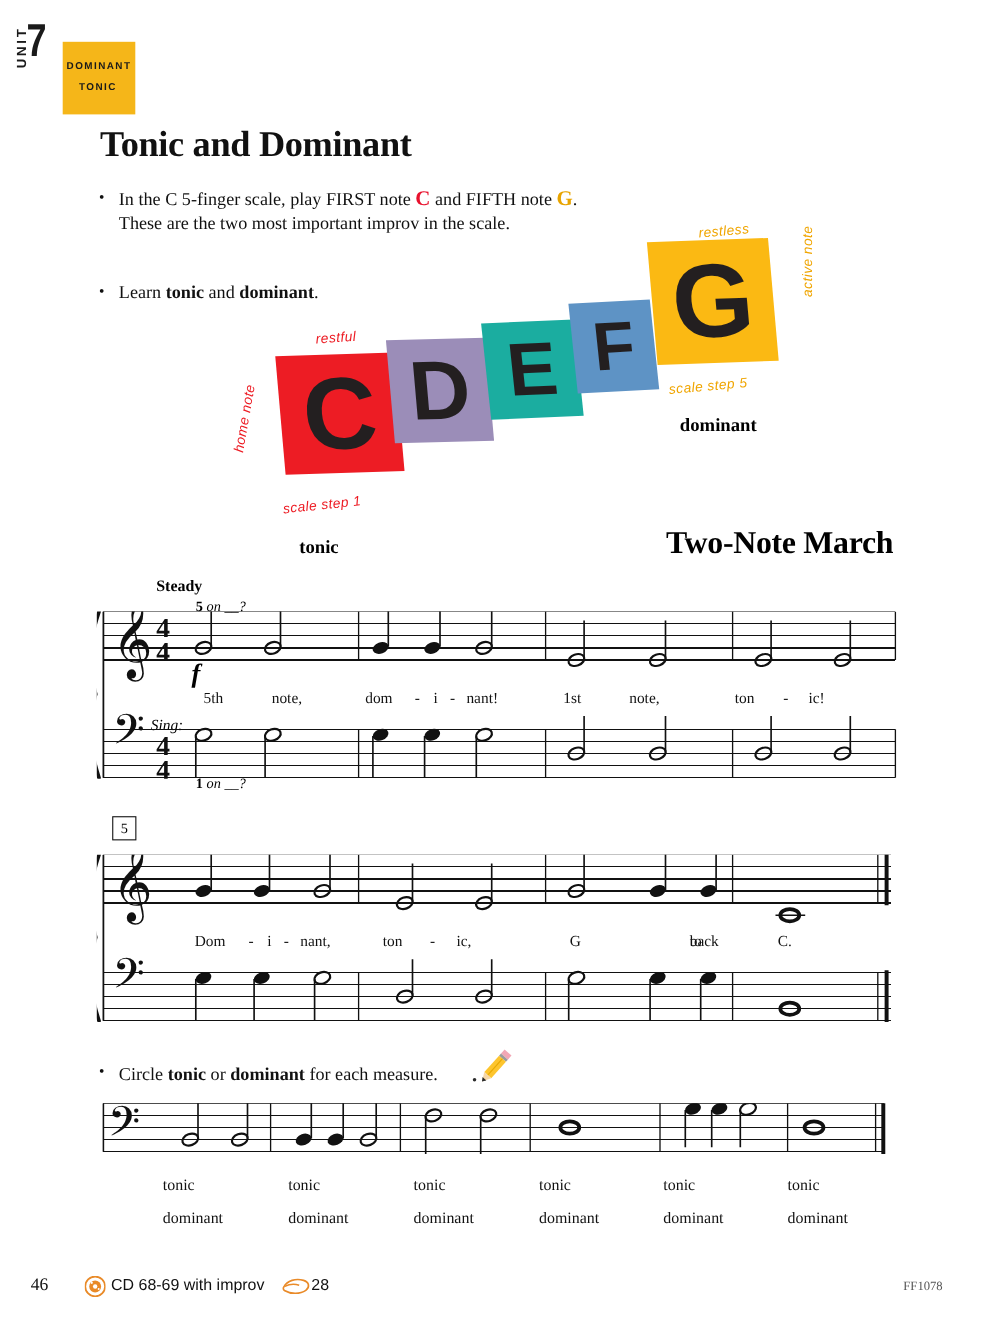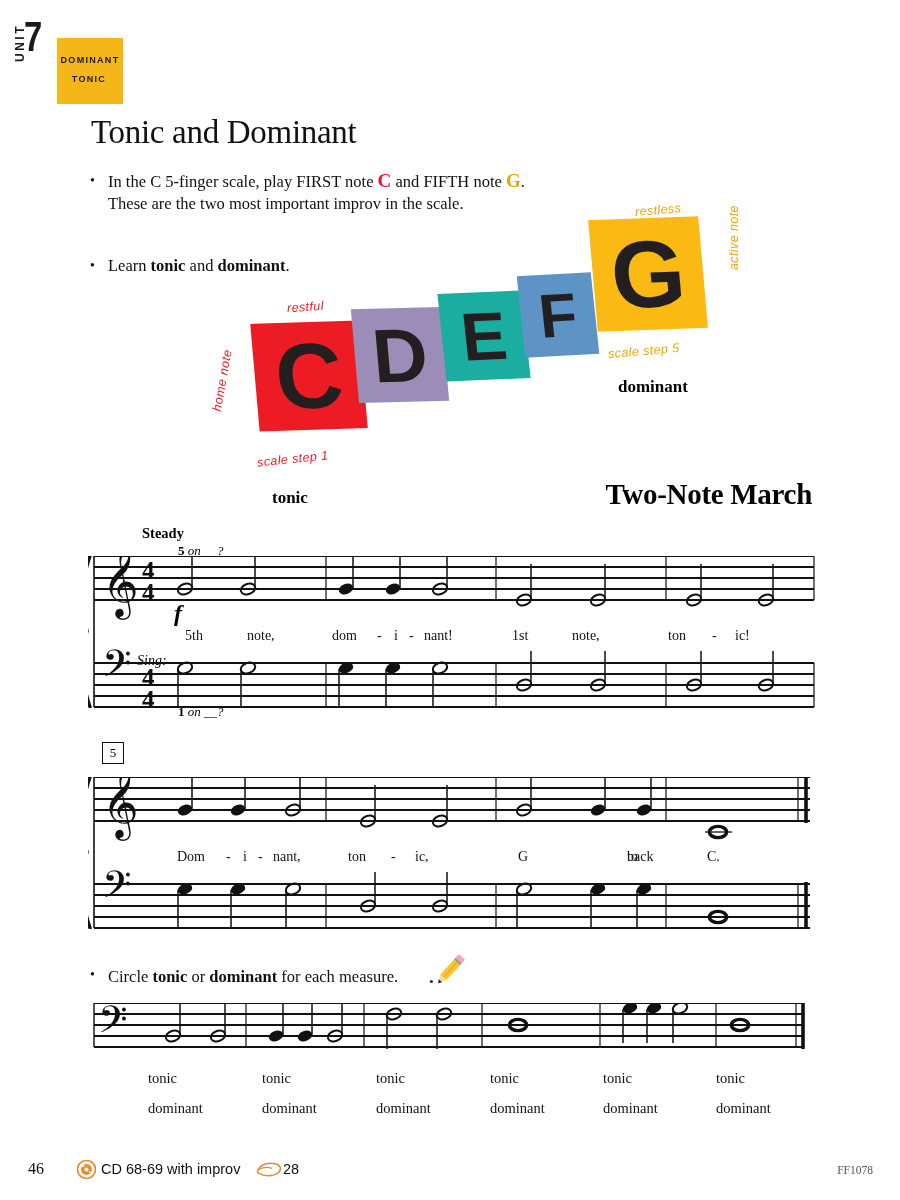--- a/index.html
+++ b/index.html
@@ -27,21 +27,21 @@
   }
   #unit-box .ln{
     font-family:"Liberation Sans",sans-serif;font-weight:bold;font-size:9px;
     letter-spacing:1.3px;color:#1a1a1a;text-align:center;
   }
   #unit-box .ln1{position:absolute;left:0;right:0;top:17px;}
   #unit-box .ln2{position:absolute;left:0;right:2px;top:36px;text-align:center;}
 
   
   #page-title{
-    position:absolute;left:91px;top:114px;font-size:33px;font-weight:normal;
+    position:absolute;left:91px;top:114px;font-size:33px;font-weight:bold;
     letter-spacing:-.3px;color:#111;
   }
   .bullet-block{position:absolute;font-size:16.5px;line-height:22px;color:#111;}
   .bullet-block .dot{position:absolute;left:-18px;top:0px;font-size:14px;}
   .bl1{left:108px;top:170px;width:520px;}
   .bl2{left:108px;top:255px;width:430px;}
   .note-c{color:#E8112D;font-weight:bold;font-size:19px;}
   .note-g{color:#E8A400;font-weight:bold;font-size:19px;}
   b.kw{font-weight:bold;}
 
@@ -95,21 +95,21 @@
   .lyric{position:absolute;font-size:14px;color:#111;white-space:nowrap;}
   #measnum5{position:absolute;left:102px;top:742px;width:20px;height:20px;
             border:1.4px solid #111;font-size:13px;text-align:center;line-height:19px;font-family:"Liberation Serif",serif;}
 
   #ex-bullet{position:absolute;left:108px;top:967px;font-size:16.5px;color:#111;}
   #ex-bullet .dot{position:absolute;left:-18px;top:0;font-size:14px;}
 
   .ans{position:absolute;font-size:14.5px;color:#111;}
 
   
-  #footer{position:absolute;left:0;right:0;top:1158px;height:30px;}
+  #footer{position:absolute;left:0;right:16px;top:1158px;height:30px;}
   #page-num{position:absolute;left:28px;top:2px;font-size:16px;color:#111;}
   #cd-text{position:absolute;left:101px;top:3px;font-size:14.5px;
            font-family:"Liberation Sans",sans-serif;color:#111;}
   #cd-icon{position:absolute;left:77px;top:2px;width:19px;height:19px;}
   #hand-icon{position:absolute;left:256px;top:3px;width:28px;height:17px;}
   #hand-num{position:absolute;left:283px;top:3px;font-size:14.5px;
             font-family:"Liberation Sans",sans-serif;color:#111;}
   #catalog{position:absolute;right:27px;top:6px;font-size:11.5px;color:#555;}
 </style>
 </head>

